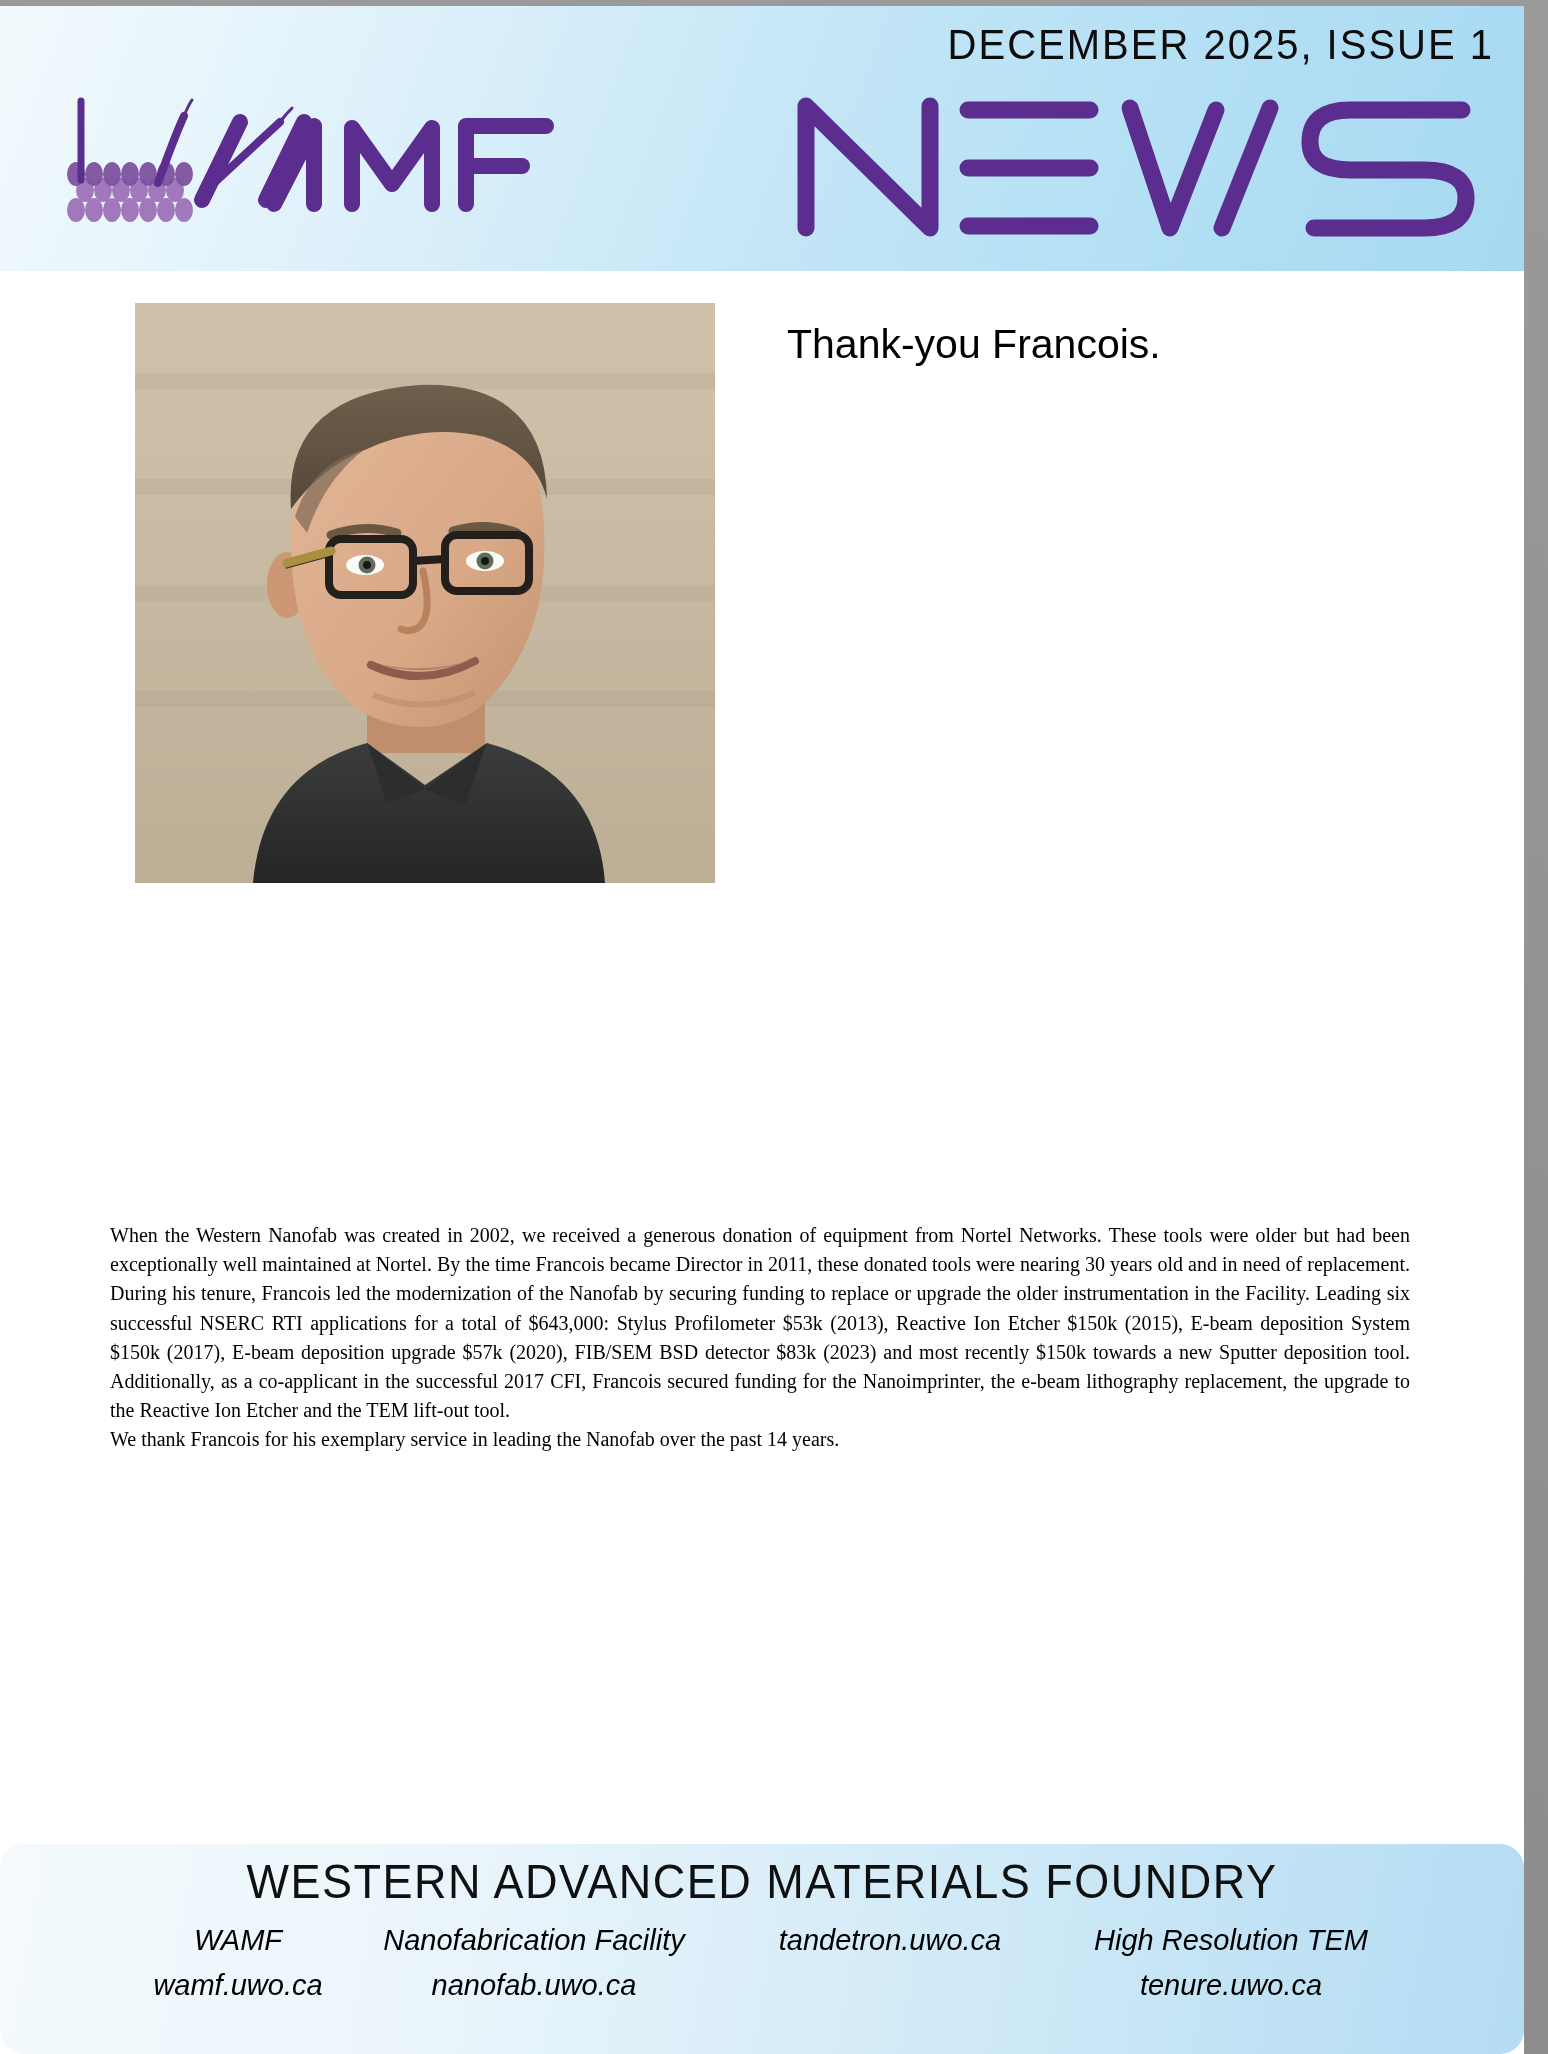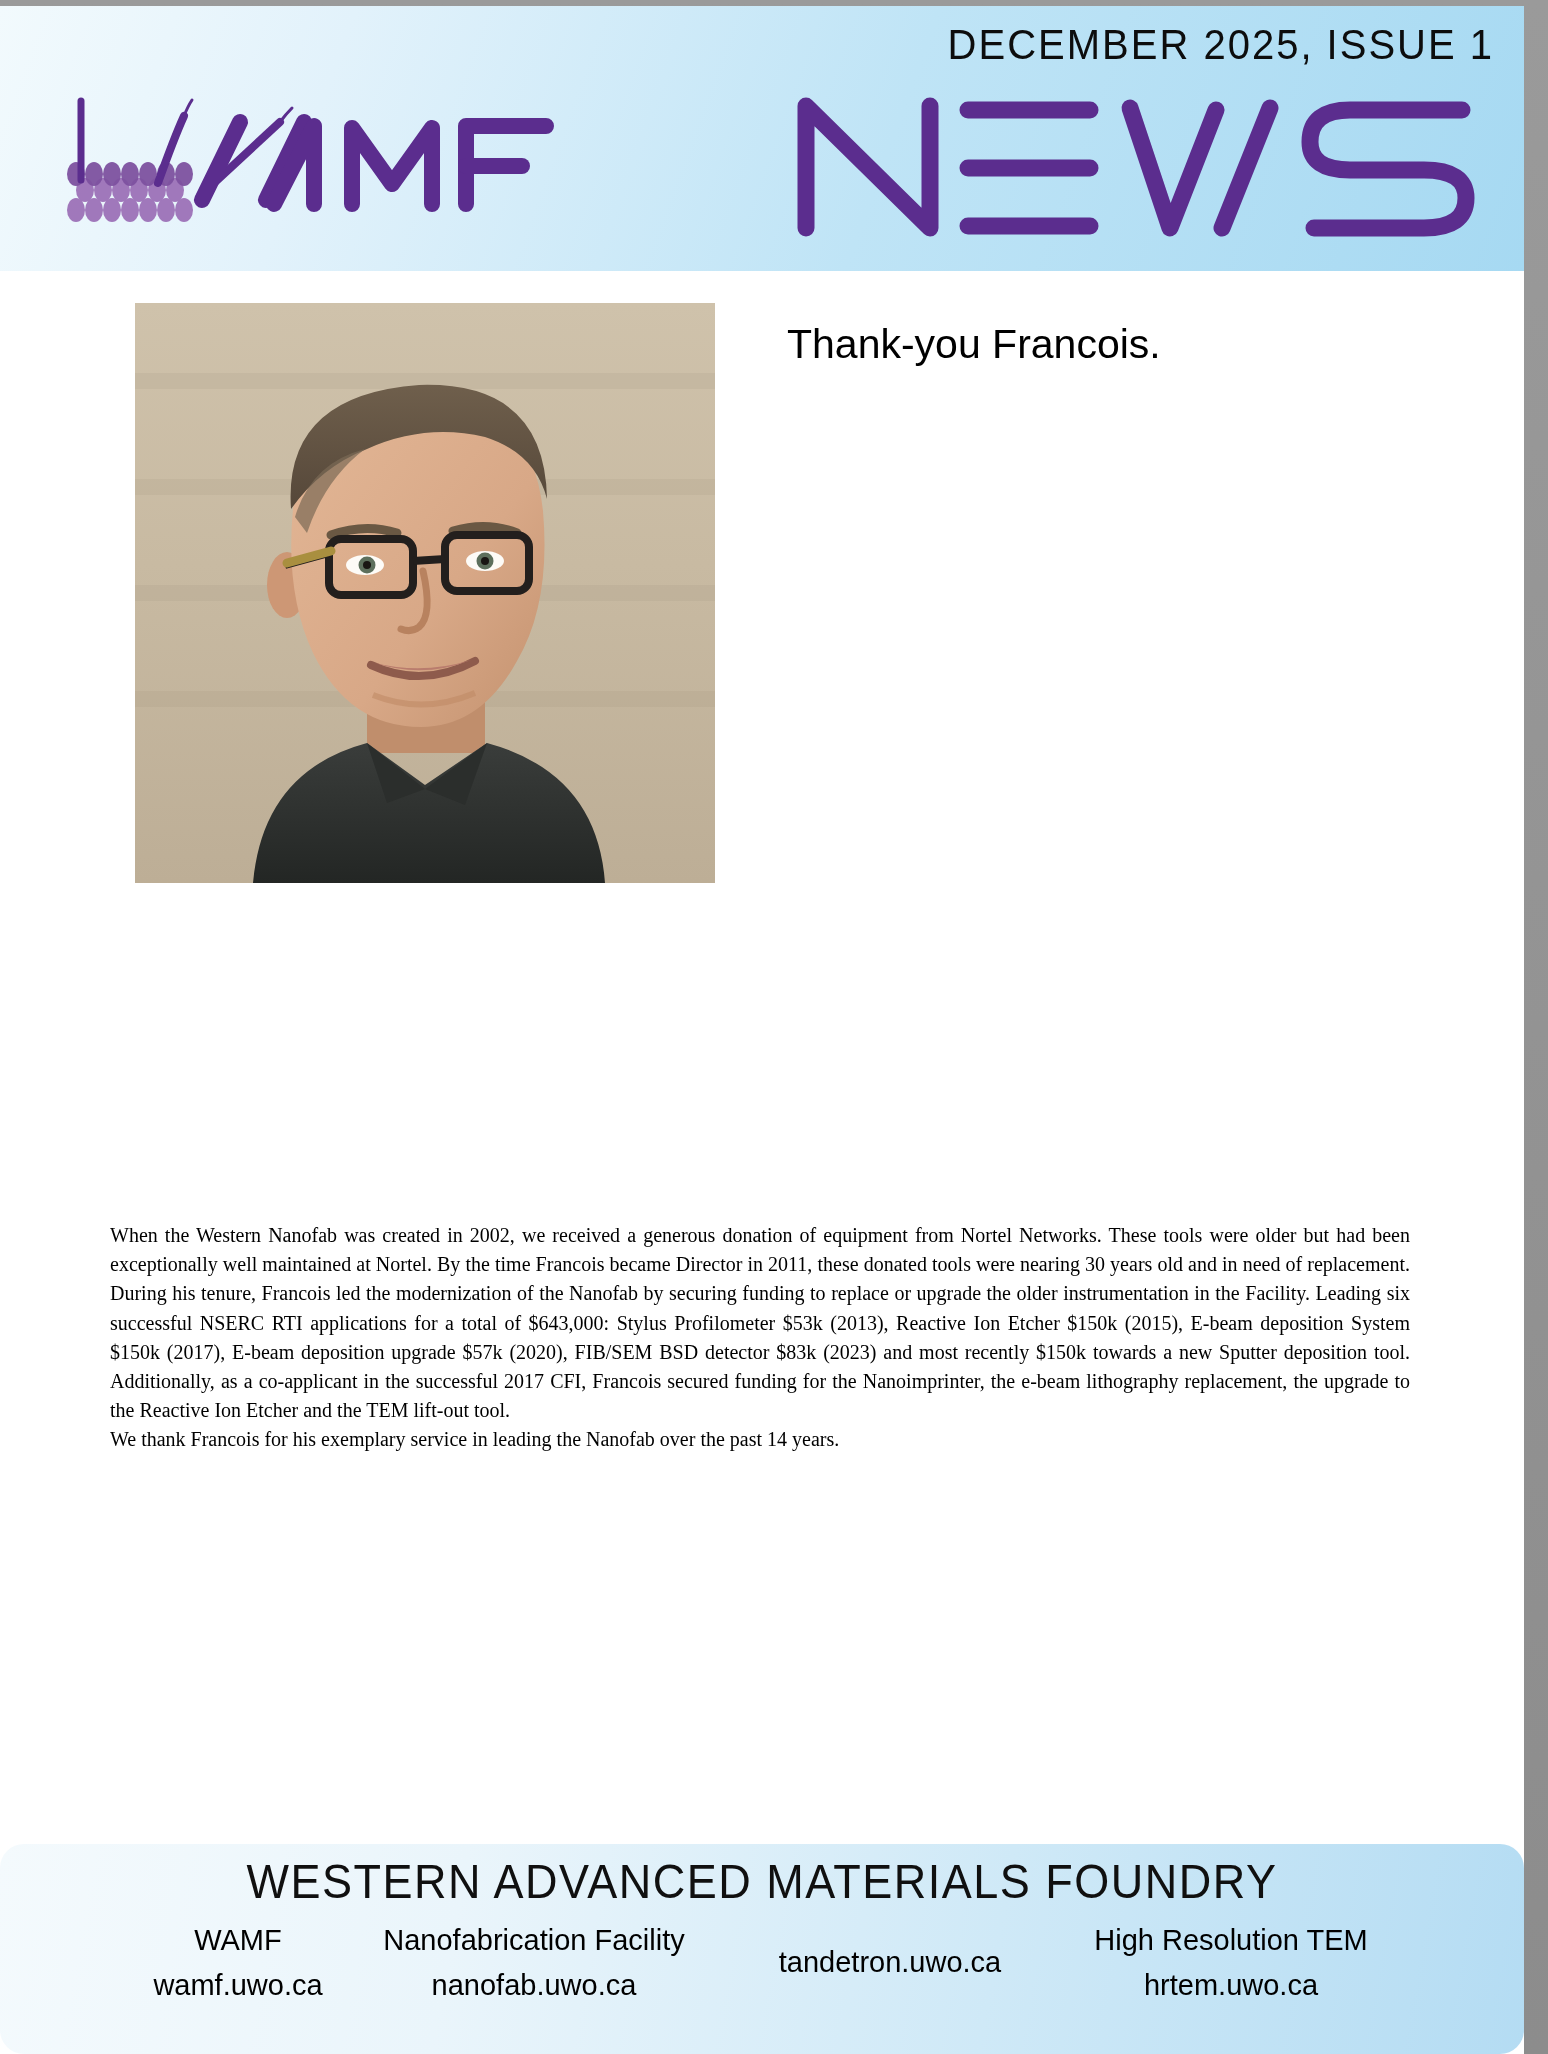--- a/index.html
+++ b/index.html
@@ -122,23 +122,24 @@
     font-size: 45px;
     letter-spacing: 1.5px;
     color: #101010;
     white-space: nowrap;
     transform: scaleY(1.05);
     margin-bottom: 10px;
   }
   .footer-cols {
     display: flex;
     justify-content: center;
-    align-items: center;
+    align-items: flex-start;
     gap: 16px;
     padding: 0 60px;
+    font-style: italic;
   }
   .footer-col {
     text-align: center;
     font-size: 29px;
     line-height: 1.55;
     color: #000;
     padding: 0 16px;
   }
   .footer-col .fc-name { display: block; }
   .footer-col .fc-url { display: block; }
@@ -330,18 +331,18 @@
       </div>
       <div class="footer-col fc-1">
         <span class="fc-name">Nanofabrication Facility</span>
         <span class="fc-url">nanofab.uwo.ca</span>
       </div>
       <div class="footer-col fc-2">
         <span class="fc-url">tandetron.uwo.ca</span>
       </div>
       <div class="footer-col fc-3">
         <span class="fc-name">High Resolution TEM</span>
-        <span class="fc-url">hrtem.uwo.ca</span>
+        <span class="fc-url">tenure.uwo.ca</span>
       </div>
     </div>
   </div>
 
 </div>
 
 </body></html>

